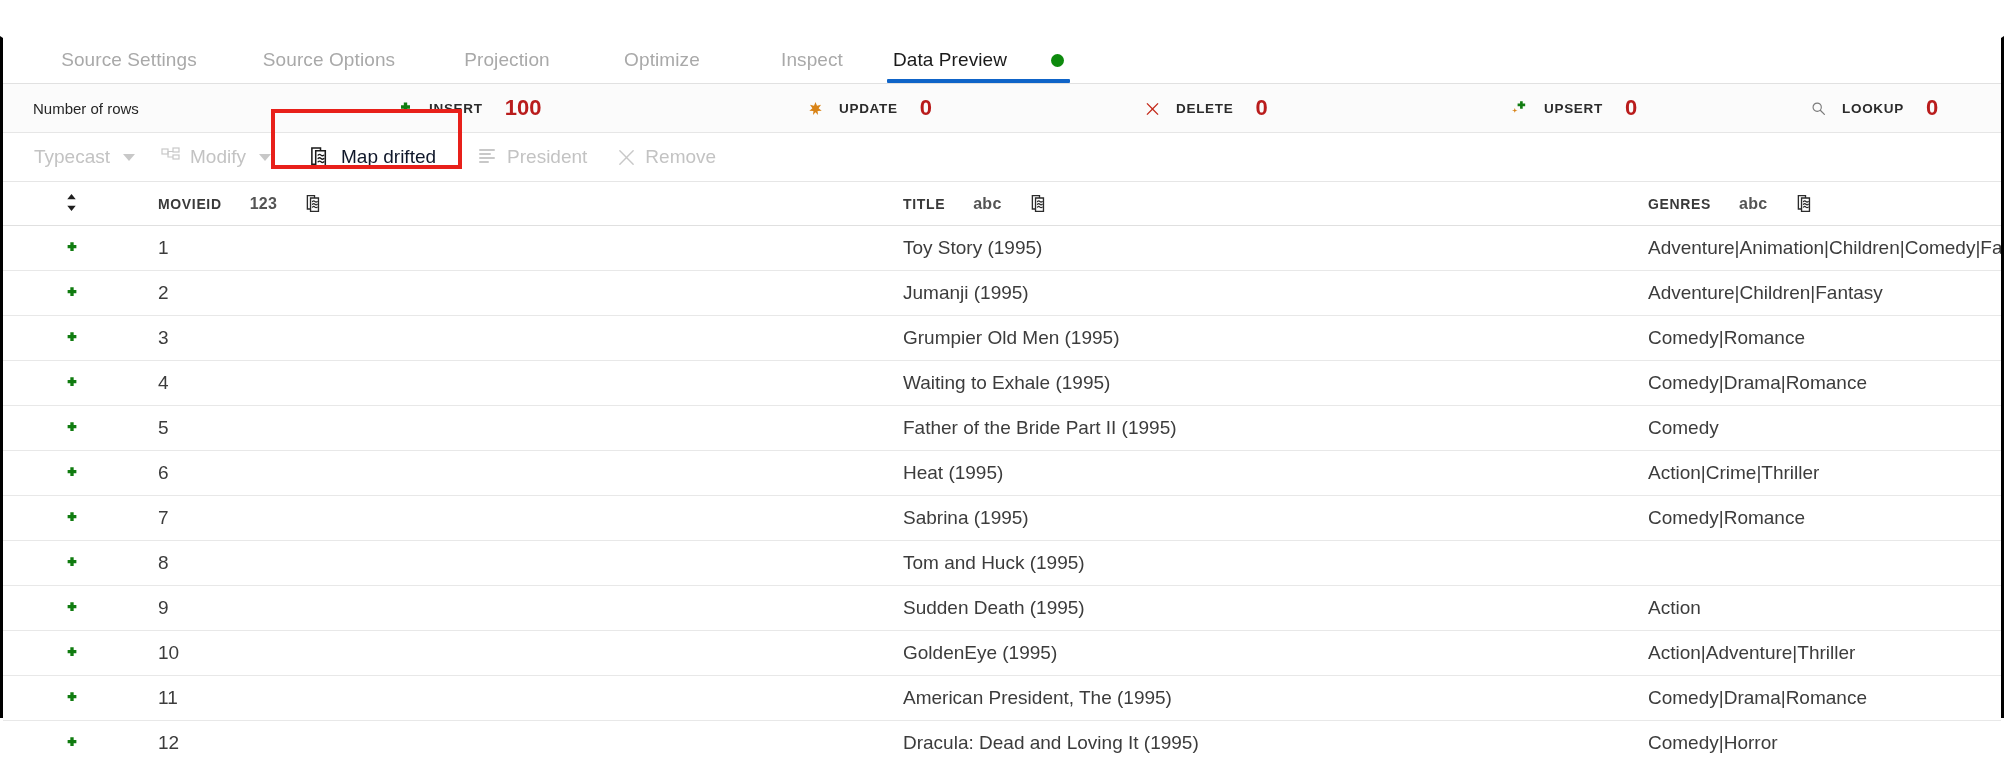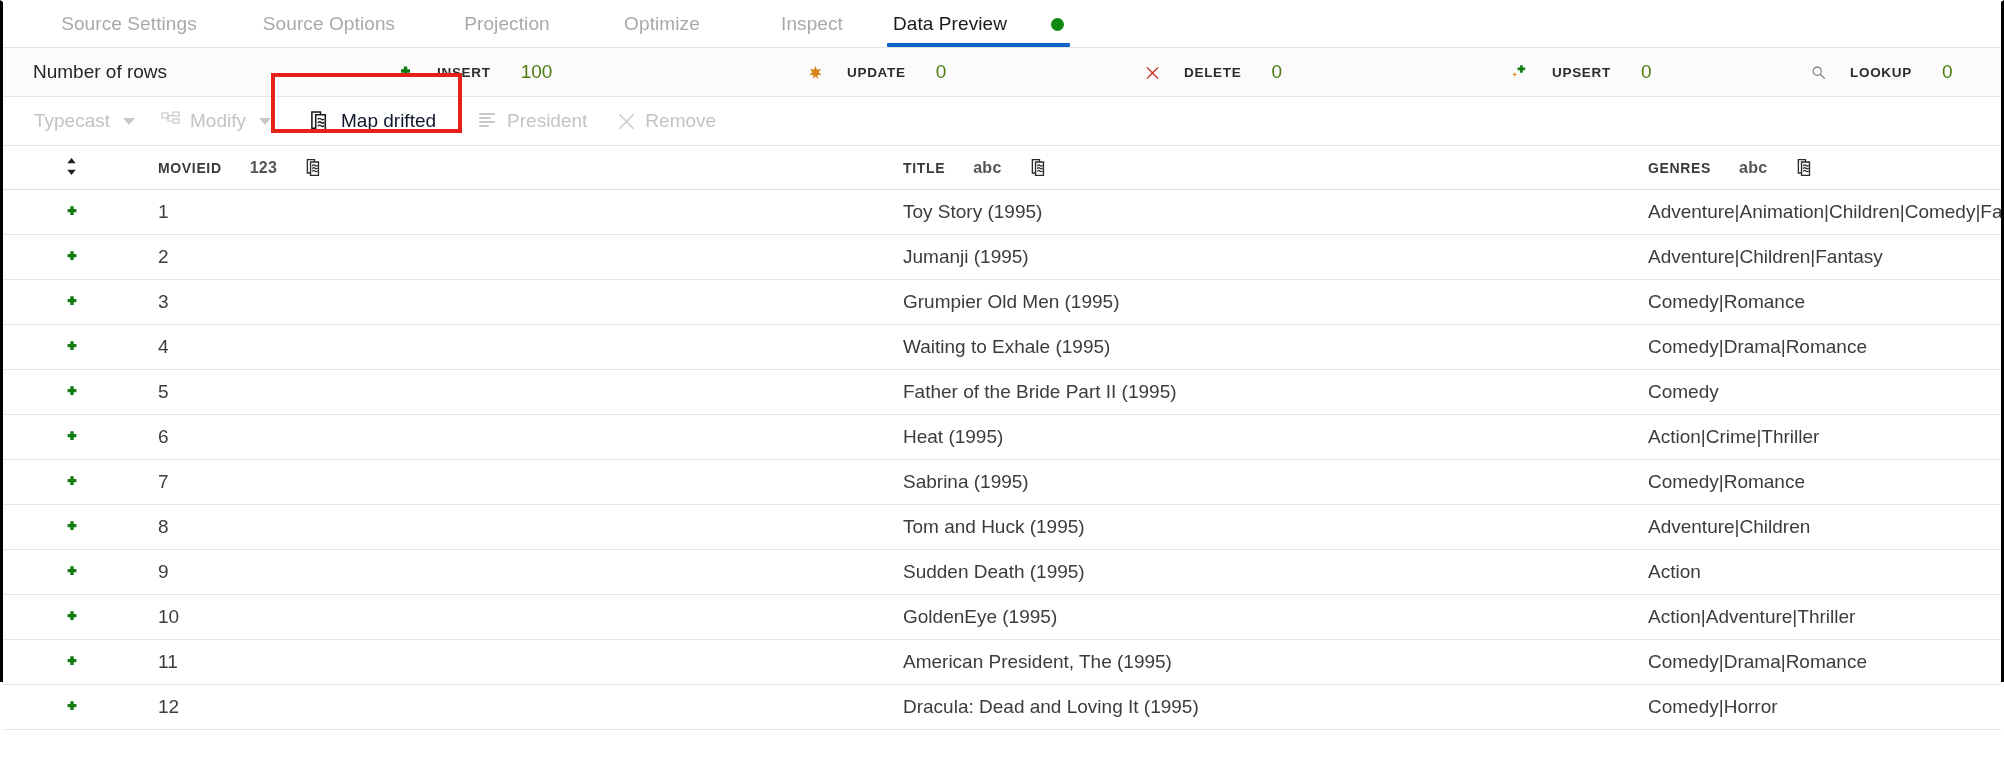--- a/index.html
+++ b/index.html
@@ -12,20 +12,21 @@
   }
   #app {
     position: relative;
     width: 2004px;
     height: 682px;
     background: #ffffff;
     border-left: 3px solid #000000;
     border-right: 3px solid #000000;
     border-bottom: 3px solid #000000;
     border-top: 2px solid #ffffff;
+    margin-top: 36px;
   }
 
   
   .tabstrip {
     position: relative;
     height: 46px;
     background: #ffffff;
     border-bottom: 1px solid #e1e1e1;
     display: flex;
     align-items: flex-end;
@@ -65,40 +66,41 @@
     position: relative;
     height: 49px;
     background: #fbfbfb;
     border-bottom: 1px solid #e6e6e6;
     display: flex;
     align-items: center;
   }
   .stats-title {
     position: absolute;
     left: 30px;
-    font-size: 19px;
+    font-size: 15px;
     color: #262626;
   }
   .stat {
     position: absolute;
     display: flex;
     align-items: center;
-    gap: 24px;
+    gap: 16px;
     white-space: nowrap;
   }
   .stat-label {
     font-size: 13.5px;
     font-weight: bold;
     letter-spacing: .7px;
     color: #2b2b2b;
   }
   .stat-value {
-    font-size: 19px;
-    color: #4d7c0f;
+    font-size: 22px;
+    color: #b91c1c;
     margin-left: 6px;
+    font-weight: bold;
   }
   .ico { display: inline-flex; align-items: center; justify-content: center; }
 
   
   .toolbar {
     position: relative;
     height: 49px;
     background: #ffffff;
     border-bottom: 1px solid #e6e6e6;
     display: flex;
@@ -440,21 +442,20 @@
           <div class="col-genres cell">Comedy|Romance</div>
         </div>
         <div class="grid-row">
           <div class="col-handle">
             <span class="plusicon"><svg width="14" height="14" viewBox="0 0 16 16">
                 <path d="M6.1 1.4h3.8v3.1h3.1v3.8H9.9v3.1H6.1V8.3H3V4.5h3.1z" fill="#107c10"></path>
               </svg></span>
           </div>
           <div class="col-id cell">8</div>
           <div class="col-title cell">Tom and Huck (1995)</div>
-          <div class="col-genres cell">Adventure|Children</div>
         </div>
         <div class="grid-row">
           <div class="col-handle">
             <span class="plusicon"><svg width="14" height="14" viewBox="0 0 16 16">
                 <path d="M6.1 1.4h3.8v3.1h3.1v3.8H9.9v3.1H6.1V8.3H3V4.5h3.1z" fill="#107c10"></path>
               </svg></span>
           </div>
           <div class="col-id cell">9</div>
           <div class="col-title cell">Sudden Death (1995)</div>
           <div class="col-genres cell">Action</div>

